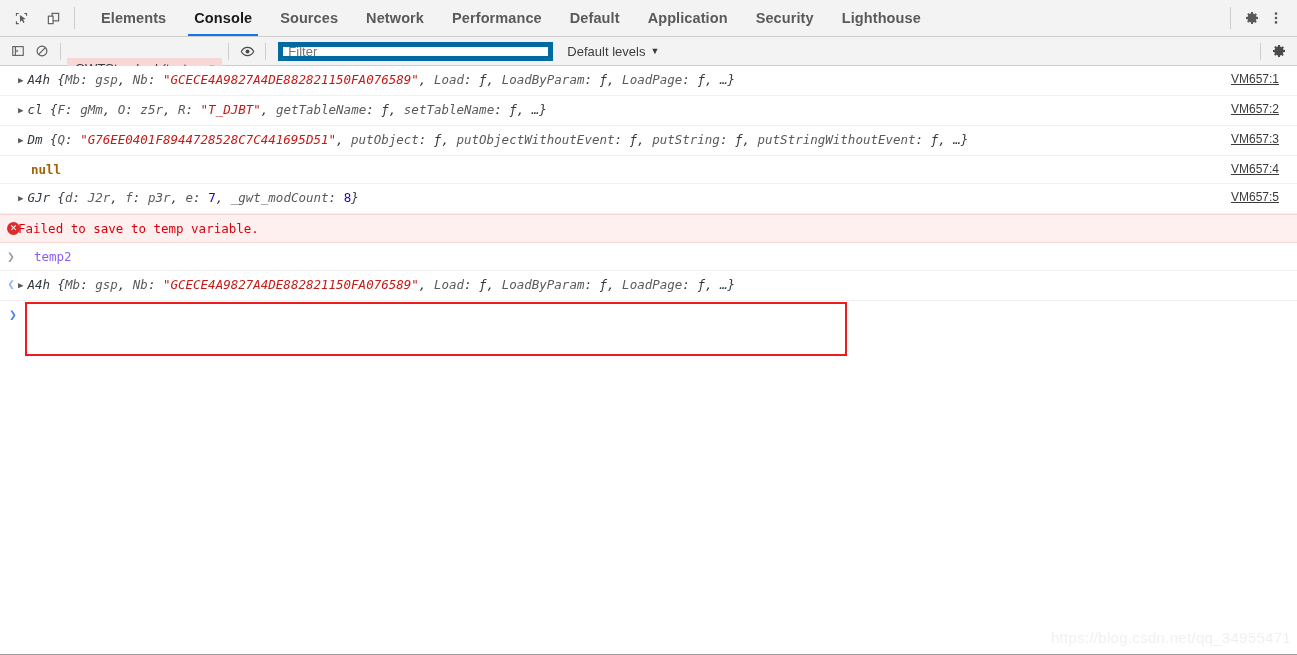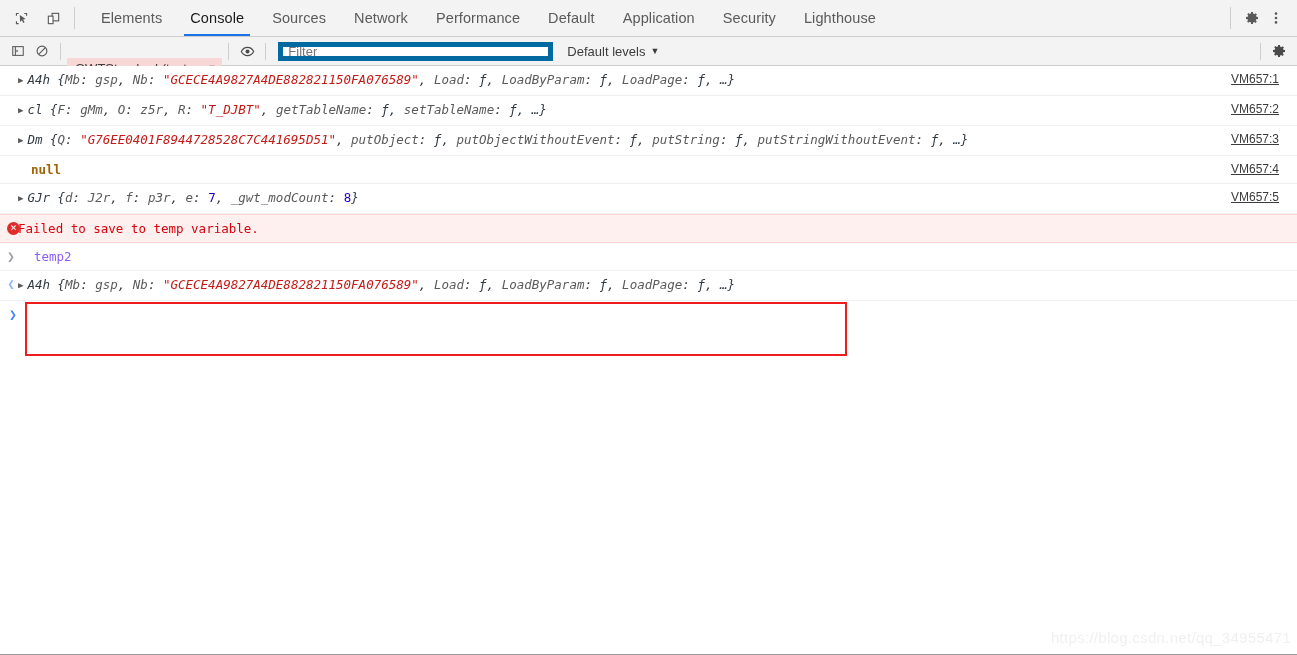--- a/index.html
+++ b/index.html
@@ -60,20 +60,21 @@
   .tab {
     display: flex;
     align-items: center;
     padding: 0 14px;
     font-size: 14.5px;
     color: #5a5a5a;
     cursor: pointer;
     position: relative;
     white-space: nowrap;
     letter-spacing: 0.1px;
+    font-weight: bold;
   }
   .tab.active {
     color: #1a1a1a;
   }
   .tab.active::after {
     content: "";
     position: absolute;
     left: 8px;
     right: 8px;
     bottom: 0;

